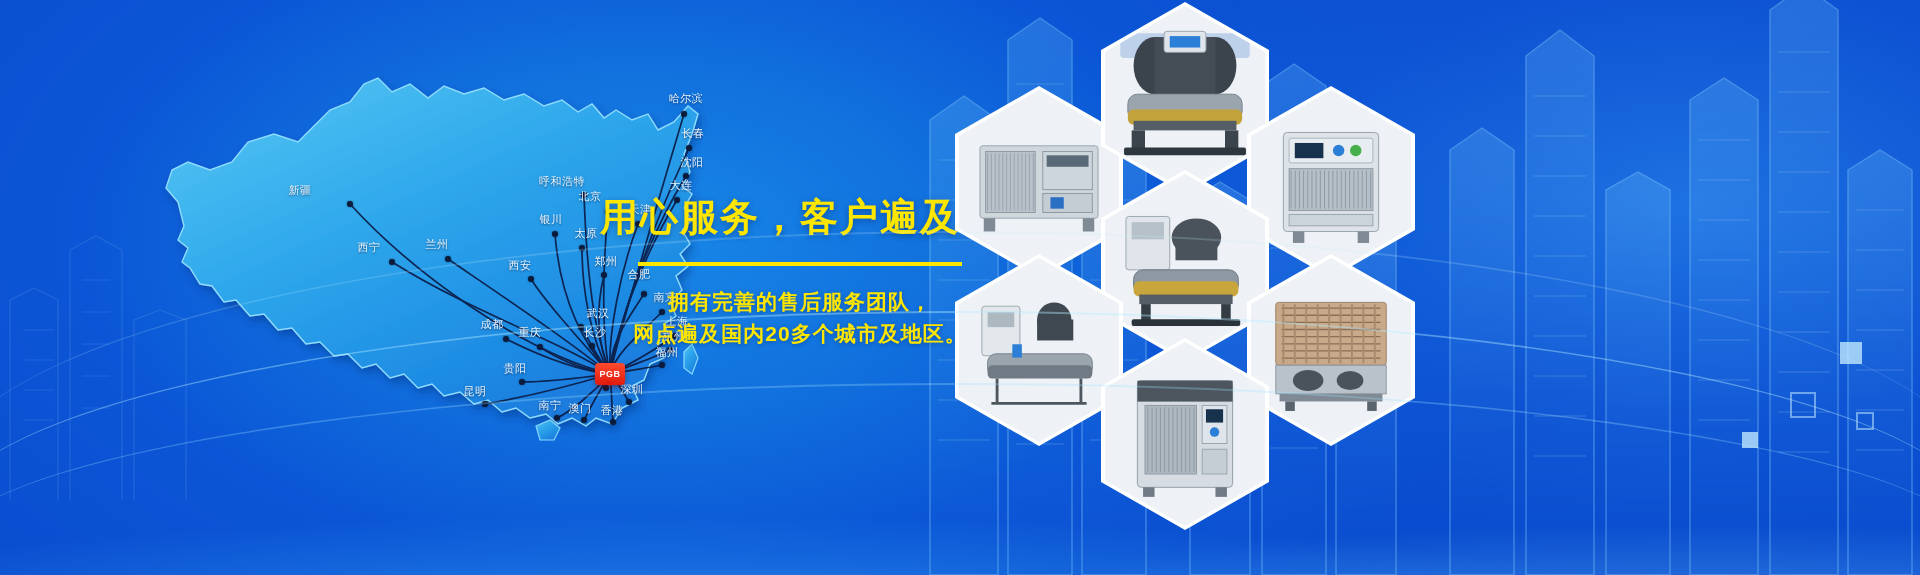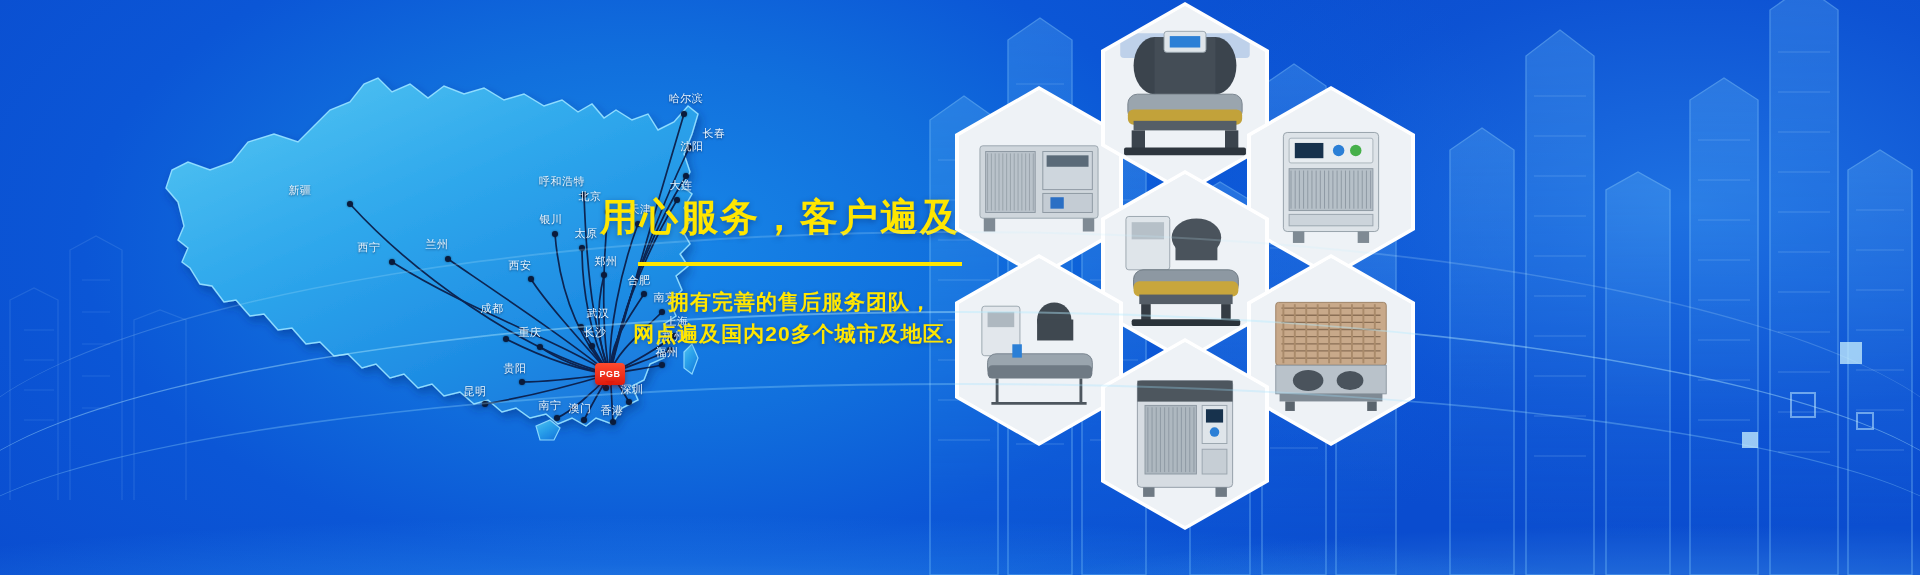--- a/index.html
+++ b/index.html
@@ -235,45 +235,45 @@
         <div class="city-label" style="left: 470px; top: 159px;">呼和浩特</div>
         <div class="city-dot" style="left: 516px; top: 190px;"></div>
         <div class="city-label" style="left: 498px; top: 174px;">北京</div>
         <div class="city-dot" style="left: 546px; top: 202px;"></div>
         <div class="city-label" style="left: 548px; top: 187px;">天津</div>
         <div class="city-dot" style="left: 585px; top: 178px;"></div>
         <div class="city-label" style="left: 589px; top: 163px;">大连</div>
         <div class="city-dot" style="left: 592px; top: 92px;"></div>
         <div class="city-label" style="left: 594px; top: 76px;">哈尔滨</div>
         <div class="city-dot" style="left: 597px; top: 126px;"></div>
-        <div class="city-label" style="left: 622px; top: 111px;">长春</div>
+        <div class="city-label" style="left: 601px; top: 111px;">长春</div>
         <div class="city-dot" style="left: 594px; top: 154px;"></div>
-        <div class="city-label" style="left: 600px; top: 124px;">沈阳</div>
+        <div class="city-label" style="left: 600px; top: 140px;">沈阳</div>
         <div class="city-dot" style="left: 463px; top: 212px;"></div>
         <div class="city-label" style="left: 459px; top: 197px;">银川</div>
         <div class="city-dot" style="left: 490px; top: 226px;"></div>
         <div class="city-label" style="left: 494px; top: 211px;">太原</div>
         <div class="city-dot" style="left: 300px; top: 240px;"></div>
         <div class="city-label" style="left: 277px; top: 225px;">西宁</div>
         <div class="city-dot" style="left: 356px; top: 237px;"></div>
         <div class="city-label" style="left: 345px; top: 222px;">兰州</div>
         <div class="city-dot" style="left: 512px; top: 253px;"></div>
         <div class="city-label" style="left: 514px; top: 239px;">郑州</div>
         <div class="city-dot" style="left: 439px; top: 257px;"></div>
         <div class="city-label" style="left: 428px; top: 243px;">西安</div>
         <div class="city-dot" style="left: 552px; top: 272px;"></div>
-        <div class="city-label" style="left: 547px; top: 258px;">合肥</div>
+        <div class="city-label" style="left: 547px; top: 252px;">合肥</div>
         <div class="city-dot" style="left: 570px; top: 290px;"></div>
         <div class="city-label" style="left: 573px; top: 275px;">南京</div>
         <div class="city-dot" style="left: 489px; top: 305px;"></div>
         <div class="city-label" style="left: 506px; top: 291px;">武汉</div>
         <div class="city-dot" style="left: 500px; top: 324px;"></div>
         <div class="city-label" style="left: 503px; top: 310px;">长沙</div>
         <div class="city-dot" style="left: 414px; top: 317px;"></div>
-        <div class="city-label" style="left: 400px; top: 286px;">成都</div>
+        <div class="city-label" style="left: 400px; top: 302px;">成都</div>
         <div class="city-dot" style="left: 448px; top: 325px;"></div>
         <div class="city-label" style="left: 438px; top: 310px;">重庆</div>
         <div class="city-dot" style="left: 430px; top: 360px;"></div>
         <div class="city-label" style="left: 423px; top: 346px;">贵阳</div>
         <div class="city-dot" style="left: 393px; top: 382px;"></div>
         <div class="city-label" style="left: 383px; top: 369px;">昆明</div>
         <div class="city-dot" style="left: 465px; top: 396px;"></div>
         <div class="city-label" style="left: 458px; top: 383px;">南宁</div>
         <div class="city-dot" style="left: 582px; top: 314px;"></div>
         <div class="city-label" style="left: 585px; top: 299px;">上海</div>

